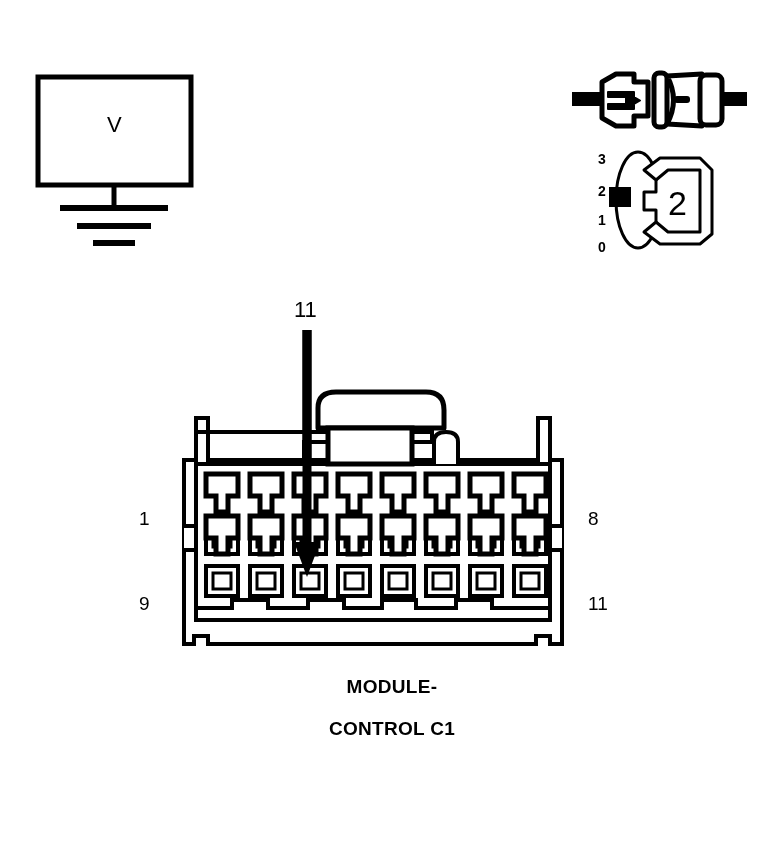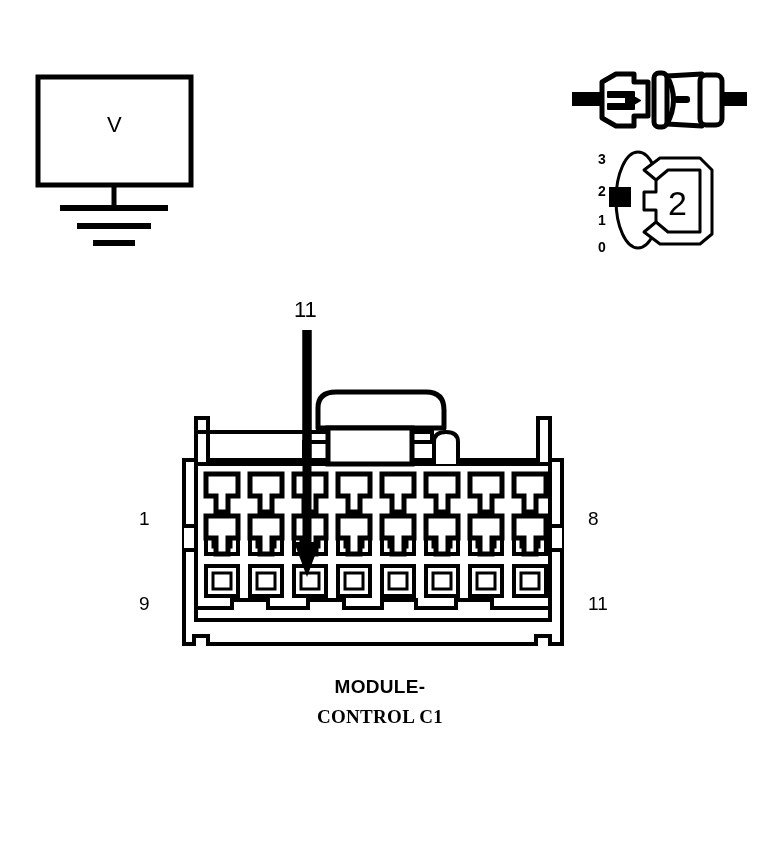--- a/index.html
+++ b/index.html
@@ -249,19 +249,19 @@
       <line x1="15" y1="2" x2="15" y2="226" stroke="#000" stroke-width="9"></line>
       <polygon points="15,249 2,214 28,214" fill="#000"></polygon>
     </svg>
   </div>
 
   <span class="label-txt pin-num" style="left:139px; top:509px;">1</span>
   <span class="label-txt pin-num" style="left:588px; top:509px;">8</span>
   <span class="label-txt pin-num" style="left:139px; top:594px;">9</span>
   <span class="label-txt pin-num" style="left:588px; top:594px;">11</span>
 
-  <div class="abs caption" style="left:240px; top:676px; width:280px;">
+  <div class="abs caption" style="left:252px; top:676px; width:280px;">
     <div>MODULE-</div>
-    <div style="margin-top:8px;font-family:Liberation Serif, serif;">CONTROL C1</div>
+    <div style="margin-top:20px;">CONTROL C1</div>
   </div>
 
 
 </div>
 
 </body></html>

